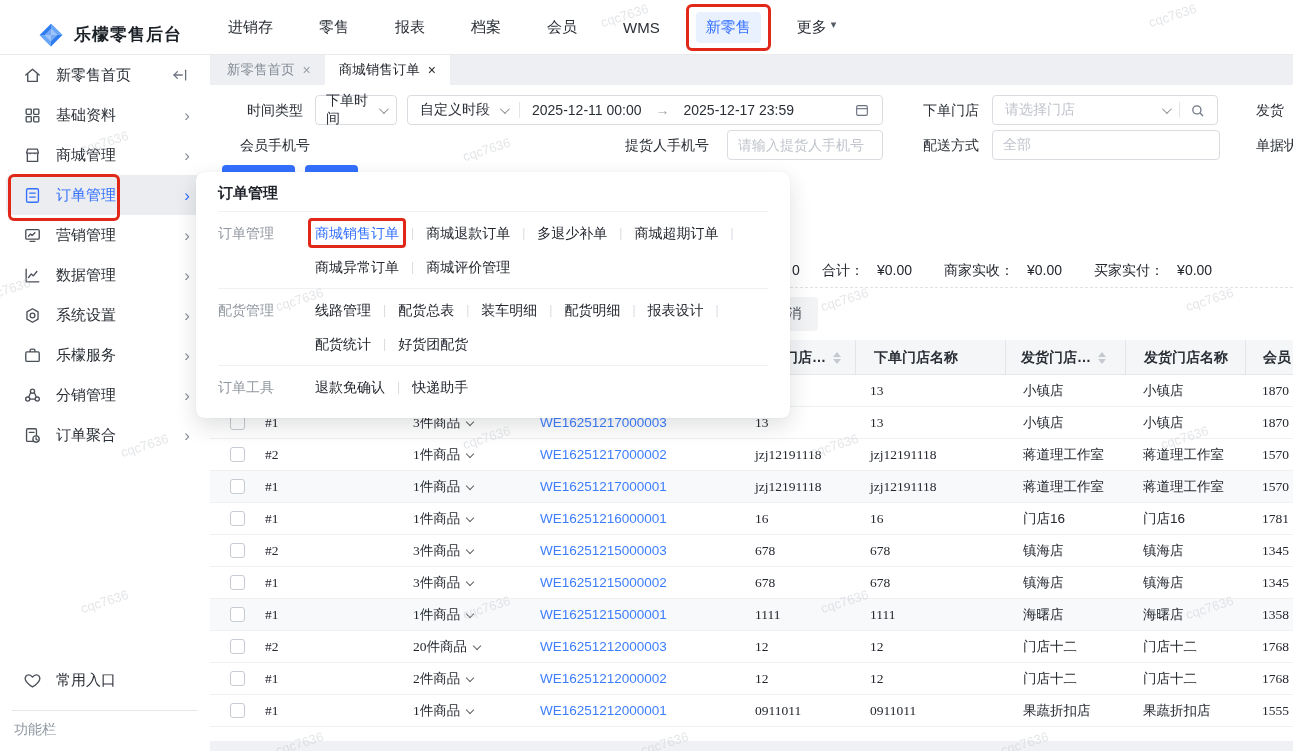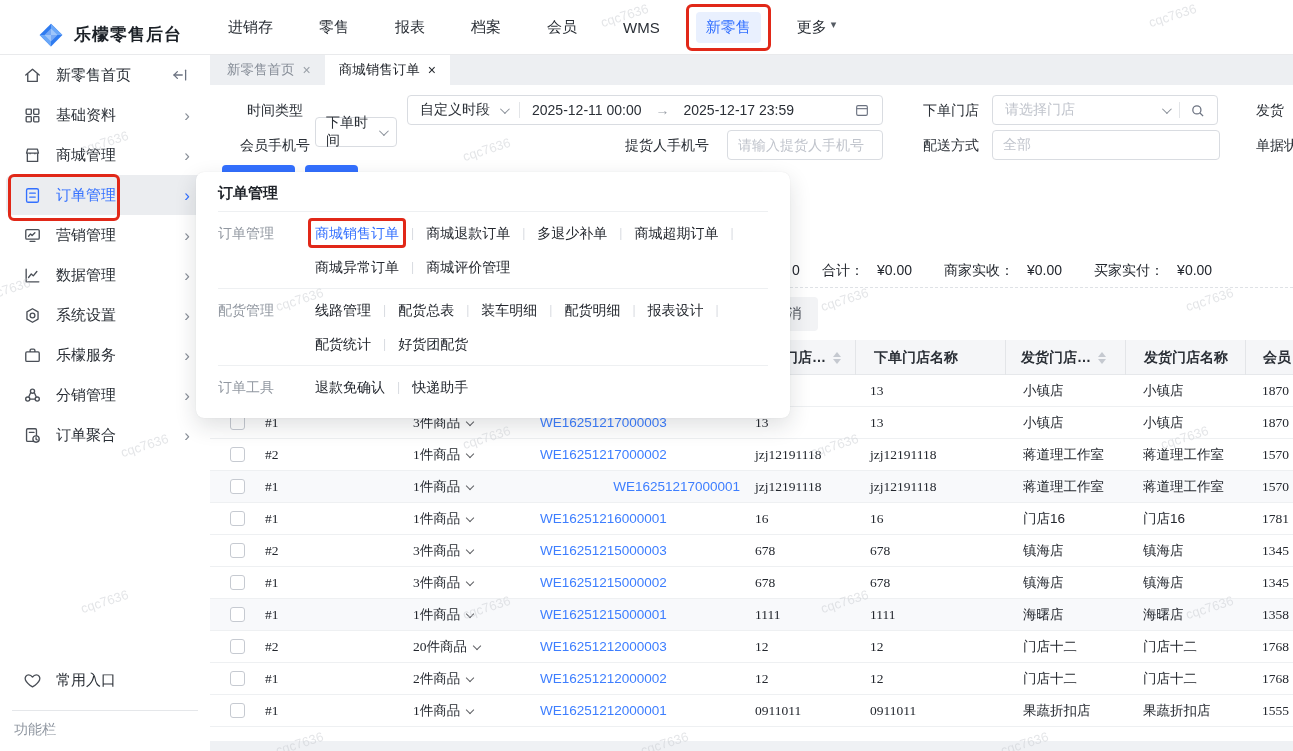--- a/index.html
+++ b/index.html
@@ -282,21 +282,21 @@
         <span>新零售首页</span>
         <span class="tab-x">×</span>
       </div>
       <div class="tab active">
         <span>商城销售订单</span>
         <span class="tab-x">×</span>
       </div>
     </div>
 
     <div class="f-label" style="left:37px;top:40px;width:56px;">时间类型</div>
-    <div class="f-box" style="left:105px;top:40px;width:82px;justify-content:space-between;margin-top:22px;">
+    <div class="f-box" style="left:105px;top:40px;width:82px;justify-content:space-between;">
       <span>下单时间</span>
       <span class="chev"></span>
     </div>
     <div class="f-box" style="left:197px;top:40px;width:476px;padding:0 12px;">
       <span>自定义时段</span>
       <span class="chev" style="margin-left:10px;"></span>
       <span class="vdiv" style="margin:0 12px;"></span>
       <span>2025-12-11 00:00</span>
       <span style="color:#9aa0a8;margin:0 14px;">→</span>
       <span>2025-12-17 23:59</span>
@@ -417,21 +417,21 @@
             <div class="td " style="padding-left: 18px;">蒋道理工作室</div>
             <div class="td " style="padding-left: 18px;">蒋道理工作室</div>
             <div class="td serif" style="padding-left: 17px;">1570</div>
           </div>
           <div class="trow">
             <div class="td">
               <div class="cb"></div>
             </div>
             <div class="td serif" style="padding-left: 10px;">#1</div>
             <div class="td serif" style="padding-left: 73px;"><span>1件商品</span><span class="items-caret"></span></div>
-            <div class="td" style="padding-left: 10px; text-align: right;"><a class="olink">WE16251217000001</a></div>
+            <div class="td" style="padding-left: 10px;"><a class="olink">WE16251217000001</a></div>
             <div class="td serif" style="padding-left: 15px;">jzj12191118</div>
             <div class="td serif" style="padding-left: 15px;">jzj12191118</div>
             <div class="td " style="padding-left: 18px;">蒋道理工作室</div>
             <div class="td " style="padding-left: 18px;">蒋道理工作室</div>
             <div class="td serif" style="padding-left: 17px;">1570</div>
           </div>
           <div class="trow">
             <div class="td">
               <div class="cb"></div>
             </div>

